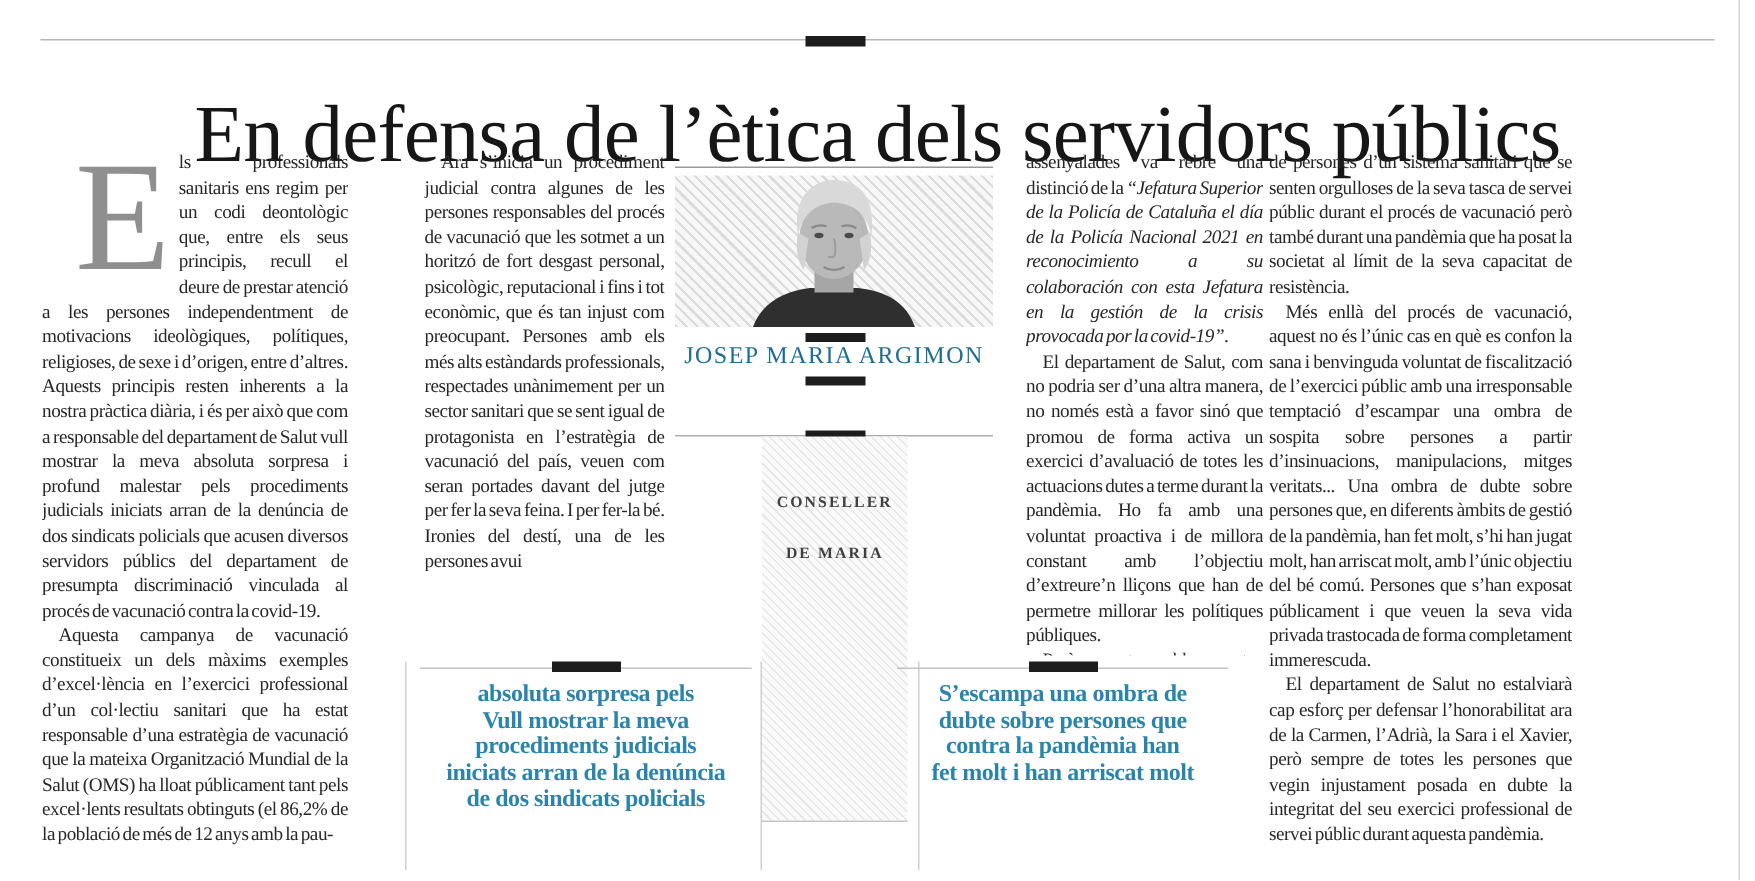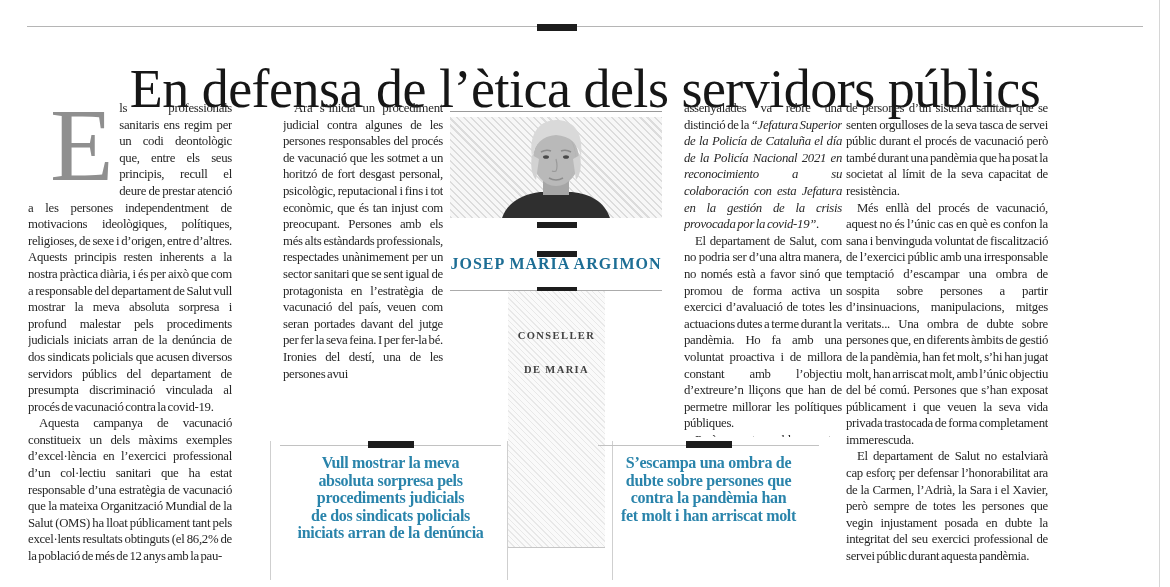--- a/index.html
+++ b/index.html
@@ -45,21 +45,21 @@
   .photo-box{
     position:absolute;left:450px;top:117px;width:212px;height:101px;
     background:repeating-linear-gradient(45deg,#dcdcdc 0px,#dcdcdc 1.5px,#f7f7f7 1.5px,#f7f7f7 5px);
   }
   .photo-box svg{position:absolute;left:0;top:0;width:212px;height:101px;}
   .deco-bar{position:absolute;width:40px;height:6px;background:var(--bar-black,#1d1d1d);left:537px;}
   .bar-a{top:222px;}
   .bar-b{top:251px;}
   .author-name{
     position:absolute;left:450px;top:229px;width:212px;text-align:center;
-    font-weight:700;font-size:16px;letter-spacing:1px;color:var(--accent-blue,#1d6e95);margin-top:26px;
+    font-weight:400;font-size:16px;letter-spacing:1px;color:var(--accent-blue,#1d6e95);
   }
   .panel-rule{position:absolute;left:450px;top:290px;width:212px;border-top:1px solid #ababab;}
   .panel-bar{top:287px;}
   .role-panel{
     position:absolute;left:508px;top:291px;width:97px;height:257px;box-sizing:border-box;
     background:repeating-linear-gradient(45deg,#e8e8e8 0px,#e8e8e8 1px,#fafafa 1px,#fafafa 4px);
     border-bottom:1px solid #c6c6c6;padding-top:17px;text-align:center;
   }
   .role-line{
     font-size:10.5px;line-height:13px;font-weight:700;letter-spacing:1.4px;color:#414141;margin-top:21px;
@@ -142,25 +142,25 @@
   </div>
 
   <div class="q-side-rule sr-1"></div>
   <div class="q-side-rule sr-2"></div>
   <div class="q-side-rule sr-3"></div>
 
   <div class="quote quote-left">
     <div class="q-rule"></div>
     <div class="q-bar"></div>
     <div class="q-text">
+      <div class="q-line">absoluta sorpresa pels</div>
       <div class="q-line">Vull mostrar la meva</div>
-      <div class="q-line">absoluta sorpresa pels</div>
       <div class="q-line">procediments judicials</div>
+      <div class="q-line">iniciats arran de la denúncia</div>
       <div class="q-line">de dos sindicats policials</div>
-      <div class="q-line">iniciats arran de la denúncia</div>
     </div>
   </div>
 
   <div class="quote quote-right">
     <div class="q-rule"></div>
     <div class="q-bar"></div>
     <div class="q-text">
       <div class="q-line">S’escampa una ombra de</div>
       <div class="q-line">dubte sobre persones que</div>
       <div class="q-line">contra la pandèmia han</div>

